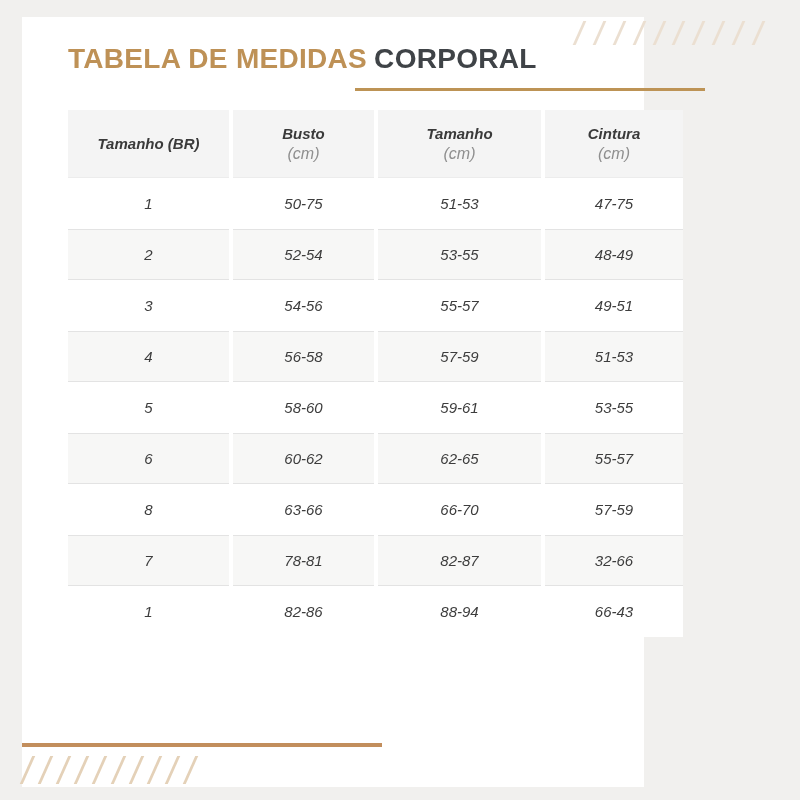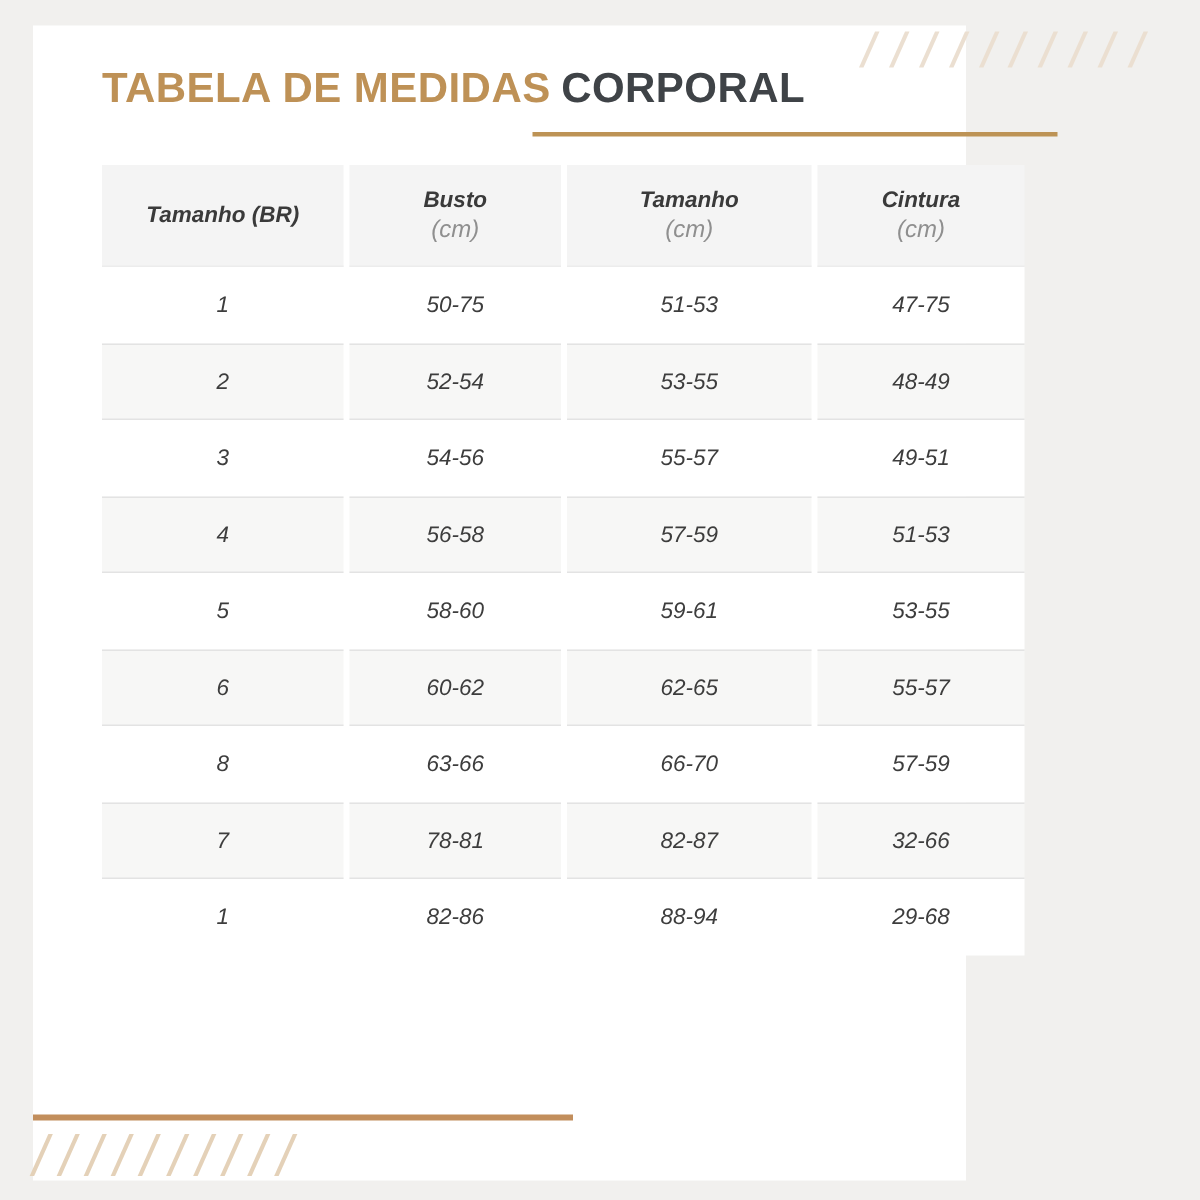--- a/index.html
+++ b/index.html
@@ -218,21 +218,21 @@
             <tr class="alt">
               <td>7</td>
               <td>78-81</td>
               <td>82-87</td>
               <td>32-66</td>
             </tr>
             <tr>
               <td>1</td>
               <td>82-86</td>
               <td>88-94</td>
-              <td>29-68</td>
+              <td>66-43</td>
             </tr>
           </tbody>
       </table>
     </div>
   </div>
 
   <div class="bottom-line"></div>
 
   <div class="stripes stripes-bottom">
       <div class="stripe"></div>

